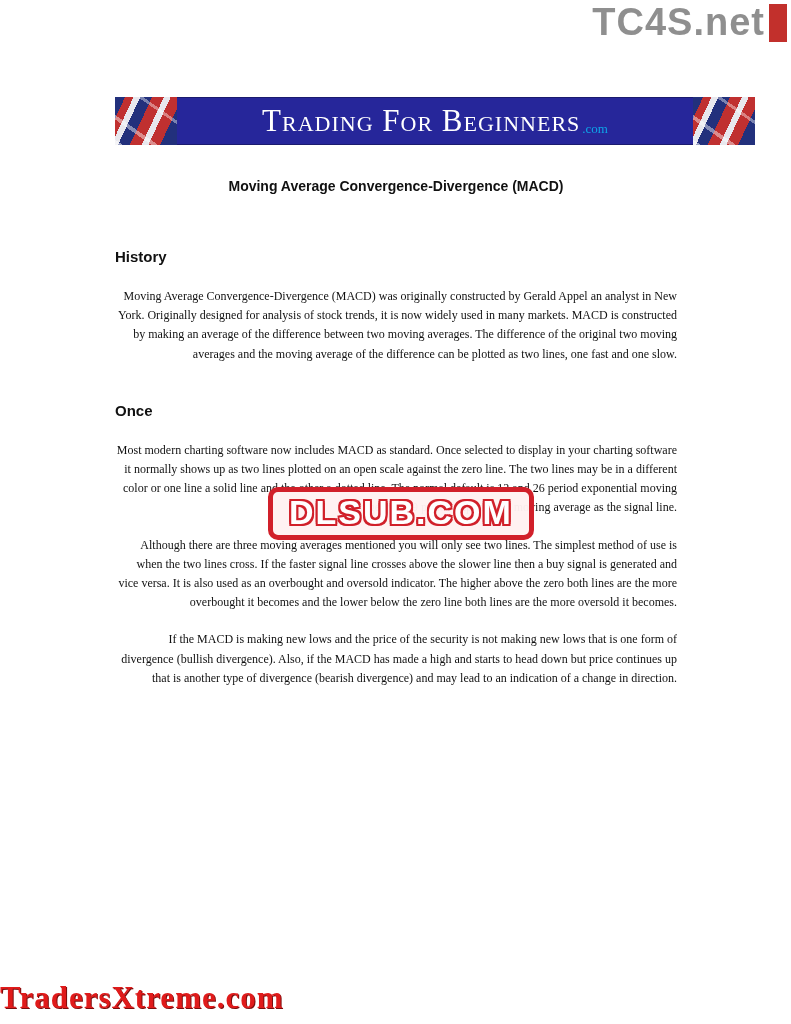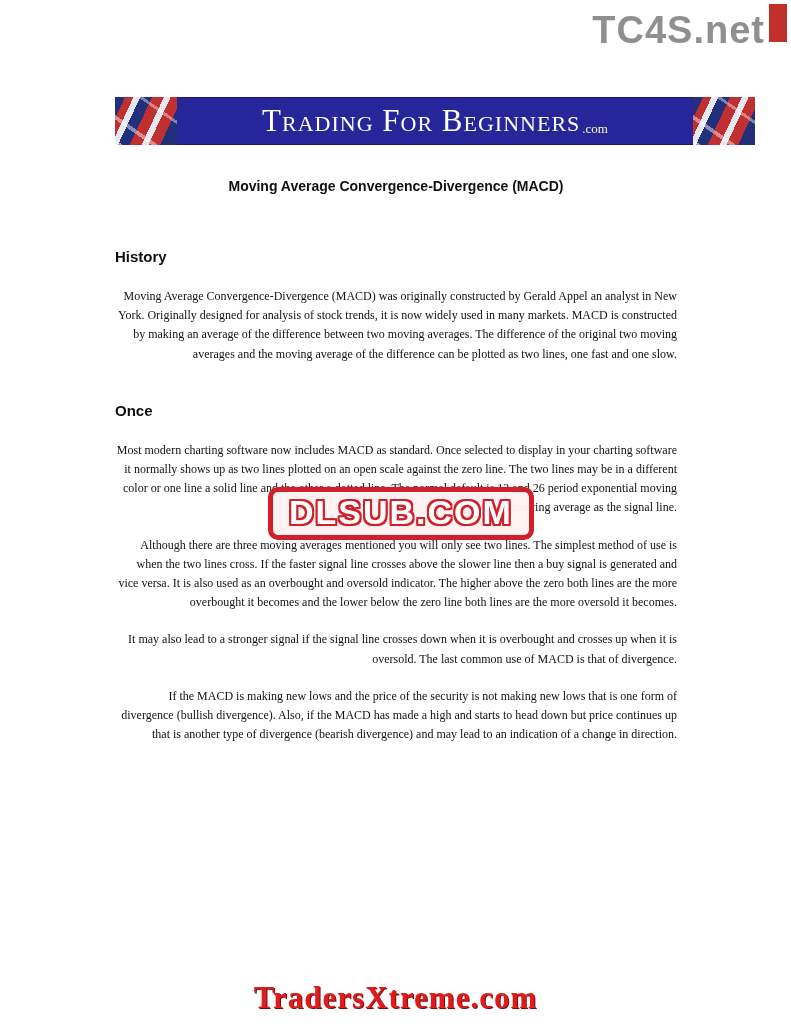--- a/index.html
+++ b/index.html
@@ -6,21 +6,21 @@
   body {
     width: 791px; height: 1024px;
     background: #ffffff;
     font-family: "Liberation Serif", serif;
     position: relative;
     overflow: hidden;
   }
 
   
   .tc4s {
-    position: absolute; top: 8px; right: 26px;
+    position: absolute; top: 0px; right: 26px;
     font-family: "Liberation Sans", sans-serif;
     font-weight: bold; font-size: 38px; line-height: 44px;
     color: #8f8f8f; letter-spacing: 1px;
   }
   .tc4s-red {
     position: absolute; top: 4px; right: 4px;
     width: 18px; height: 38px; background: #c2302c;
   }
 
   
@@ -41,21 +41,21 @@
     flex: 1;
     display: flex; align-items: center; justify-content: center;
     color: #ffffff;
     font-family: "Liberation Serif", serif;
     font-variant: small-caps;
     font-size: 31px; letter-spacing: 1px;
     white-space: nowrap;
   }
   .banner-suffix {
     font-variant: normal;
-    font-size: 13px; color: #fef9c3;
+    font-size: 13px; color: #0ea5e9;
     align-self: flex-end; margin: 0 0 8px 2px;
     letter-spacing: 0;
   }
 
   
   .content {
     position: absolute; left: 115px; top: 178px; width: 562px;
     color: #111111;
   }
   .doc-title {
@@ -89,21 +89,21 @@
     text-shadow:
       -2px -2px 0 #d1202a, 2px -2px 0 #d1202a,
       -2px 2px 0 #d1202a, 2px 2px 0 #d1202a,
       0 -2px 0 #d1202a, 0 2px 0 #d1202a,
       -2px 0 0 #d1202a, 2px 0 0 #d1202a;
   }
 
   
   .traders {
     position: absolute; top: 980px; left: 0; width: 100%;
-    text-align: center;
+    text-align: left;
     font-family: "Liberation Serif", serif;
     font-weight: bold; font-size: 31px;
     color: #e01b1b;
     text-shadow: 1px 1px 0 #7a0d0d;
     letter-spacing: 1px;
   }
 </style>
 </head>
 <body>
 
@@ -123,21 +123,20 @@
 
   <div class="content">
     <h1 class="doc-title">Moving Average Convergence-Divergence (MACD)</h1>
 
     <h2 class="section-heading" style="margin-top:8px;">History</h2>
     <p>Moving Average Convergence-Divergence (MACD) was originally constructed by Gerald Appel an analyst in New York. Originally designed for analysis of stock trends, it is now widely used in many markets. MACD is constructed by making an average of the difference between two moving averages. The difference of the original two moving averages and the moving average of the difference can be plotted as two lines, one fast and one slow.</p>
 
     <h2 class="section-heading">Once</h2>
     <p>Most modern charting software now includes MACD as standard. Once selected to display in your charting software it normally shows up as two lines plotted on an open scale against the zero line. The two lines may be in a different color or one line a solid line and the other a dotted line. The normal default is 12 and 26 period exponential moving averages with 9 period exponential moving average as the signal line.</p>
     <p>Although there are three moving averages mentioned you will only see two lines. The simplest method of use is when the two lines cross. If the faster signal line crosses above the slower line then a buy signal is generated and vice versa. It is also used as an overbought and oversold indicator. The higher above the zero both lines are the more overbought it becomes and the lower below the zero line both lines are the more oversold it becomes.</p>
-    <p>It may also lead to a stronger signal if the signal line crosses down when it is overbought and crosses up when it is oversold. The last common use of MACD is that of divergence.</p>
     <p>If the MACD is making new lows and the price of the security is not making new lows that is one form of divergence (bullish divergence). Also, if the MACD has made a high and starts to head down but price continues up that is another type of divergence (bearish divergence) and may lead to an indication of a change in direction.</p>
   </div>
 
   <div class="dlsub">DLSUB.COM</div>
 
   <div class="traders">TradersXtreme.com</div>
 
 </div>
 
 </body></html>

